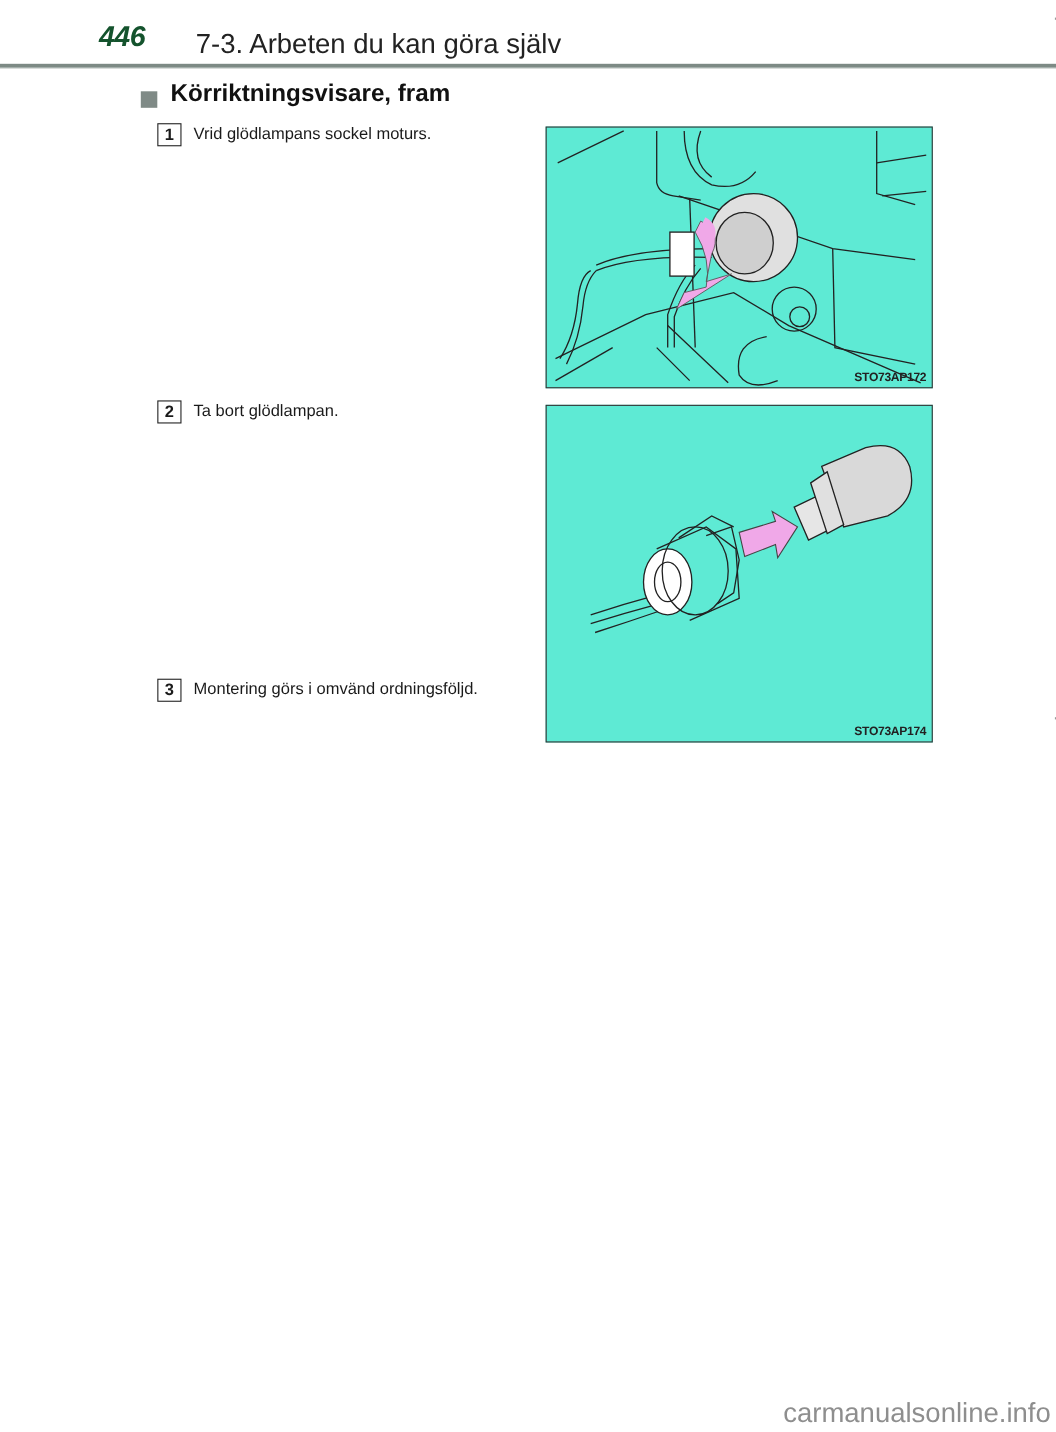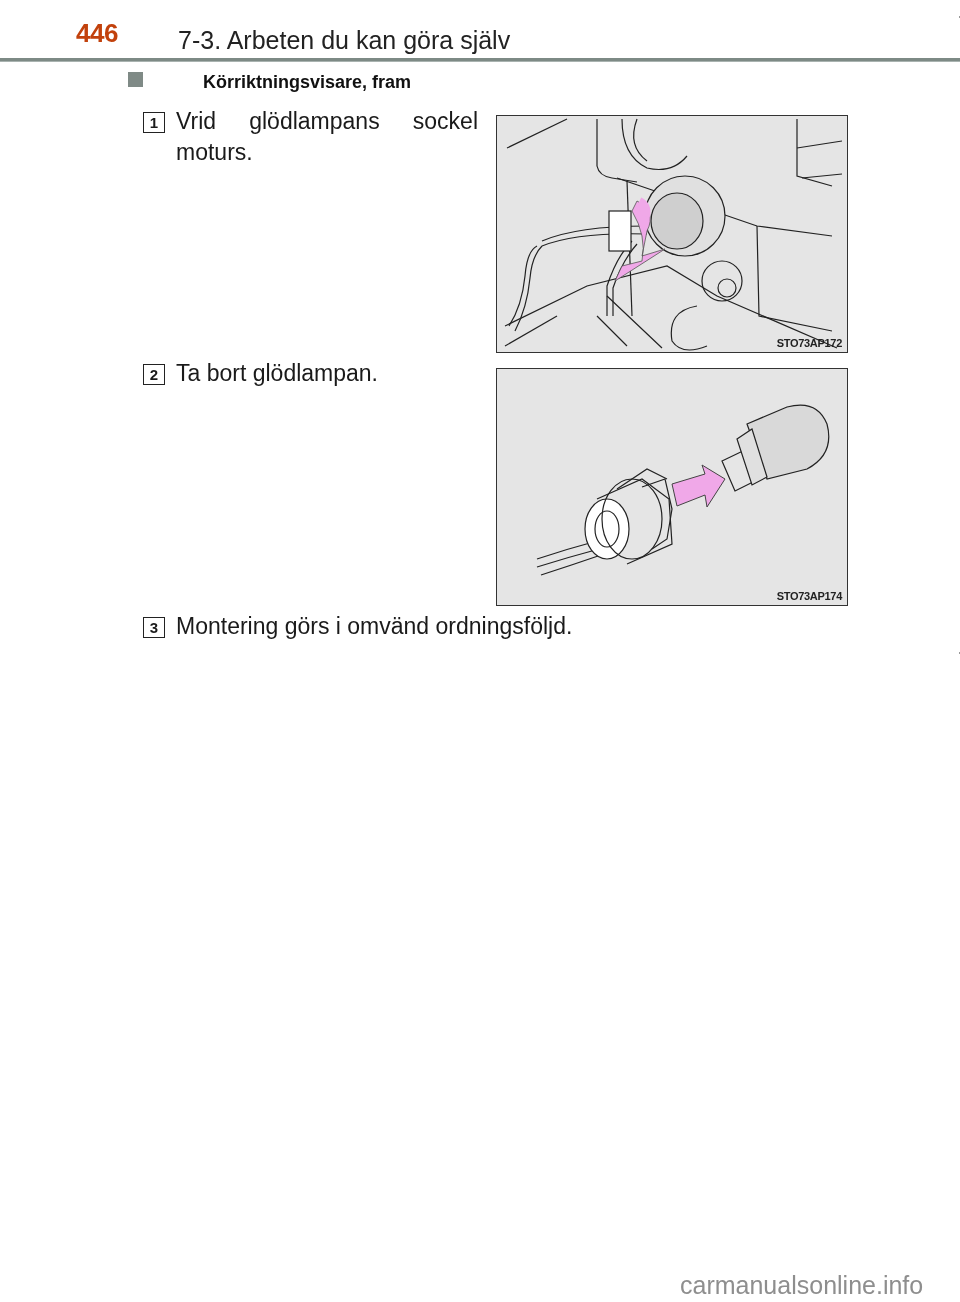--- a/index.html
+++ b/index.html
@@ -1,59 +1,60 @@
 <!DOCTYPE html>
 <html><head>
   <meta charset="utf-8">
   <style>
     html, body { margin: 0; padding: 0; }
     body {
       width: 960px; height: 1302px; background: #ffffff; position: relative;
       font-family: "Liberation Sans", sans-serif; color: #1a1a1a; overflow: hidden;
     }
     .page-num {
-      position: absolute; left: 76px; top: 18px; font-size: 26px; font-weight: bold; color: #c2410c;
+      position: absolute; left: 90px; top: 18px; font-size: 26px; font-weight: bold; color: #14532d;
       letter-spacing: -0.5px;
+      font-style: italic;
     }
     .chapter {
       position: absolute; left: 178px; top: 26px; font-size: 25px; color: #222;
     }
     .header-rule {
       position: absolute; left: 0; top: 58px; width: 960px; height: 3px;
       background: #7d8a85; border-bottom: 1px solid #a9b3b0;
     }
     .section-title {
-      position: absolute; left: 128px; top: 72px; font-size: 18px; font-weight: bold; color: #111;
-      display: flex; align-items: flex-start; gap: 48px;
+      position: absolute; left: 128px; top: 72px; font-size: 22px; font-weight: bold; color: #111;
+      display: flex; align-items: flex-end;
     }
     .bullet-square {
       width: 15px; height: 15px; background: #7f8a86; display: inline-block; margin-right: 12px;
     }
     .step {
       position: absolute; left: 143px; display: flex;
     }
     .step-num {
       width: 22px; height: 21px; border: 1.5px solid #222; box-sizing: border-box;
       font-size: 15px; font-weight: bold; text-align: center; line-height: 19px; margin-right: 11px;
       flex-shrink: 0; margin-top: 1px;
     }
     .step-text {
-      font-size: 23px; line-height: 31px; color: #1a1a1a;
+      font-size: 15px; line-height: 31px; color: #1a1a1a;
     }
     .step1 .step-text { width: 302px; text-align: justify; text-align-last: left; }
     .figure {
-      position: absolute; border: 1.5px solid #333; box-sizing: border-box; background: #e5e5e5;
+      position: absolute; border: 1.5px solid #333; box-sizing: border-box; background: #5eead4;
     }
     .figure svg { position: absolute; left: 0; top: 0; }
     .fig-code {
       position: absolute; right: 5px; bottom: 3px; font-size: 11px; font-weight: bold; color: #222;
       letter-spacing: -0.3px;
     }
     .watermark {
-      position: absolute; left: 680px; top: 1271px; font-size: 25px; color: #8e8e8e;
+      position: absolute; left: 712px; top: 1271px; font-size: 25px; color: #8e8e8e;
     }
     .edge-mark { position: absolute; left: 959px; width: 1px; height: 2px; background: #999; }
   </style>
 </head>
 <body>
 
 <div class="page-num">446</div>
 <div class="chapter">7-3. Arbeten du kan göra själv</div>
 <div class="header-rule"></div>
 
@@ -100,21 +101,21 @@
     <path d="M142 86 Q150 90 148 100" stroke="#f0a8e8" stroke-width="10" fill="none"></path>
   </svg>
   <div class="fig-code">STO73AP172</div>
 </div>
 
 <div class="step" style="top:363px;">
   <div class="step-num">2</div>
   <div class="step-text" style="margin-top:-5px;text-align:center;">Ta bort glödlampan.</div>
 </div>
 
-<div class="figure" style="left:496px; top:368px; width:352px; height:238px;">
+<div class="figure" style="left:496px; top:368px; width:352px; height:307px;">
   <svg width="350" height="236" viewBox="0 0 350 236">
     <g fill="none" stroke="#222" stroke-width="1.2">
       <path d="M40 190 Q70 180 100 172"></path>
       <path d="M40 198 Q72 188 102 180"></path>
       <path d="M44 206 Q75 196 104 186"></path>
       <ellipse cx="110" cy="160" rx="22" ry="30" fill="#fff"></ellipse>
       <ellipse cx="110" cy="160" rx="12" ry="18"></ellipse>
       <path d="M100 130 L145 110 L172 130 L175 175 L130 195"></path>
       <path d="M120 120 L150 100 L170 110"></path>
       <ellipse cx="135" cy="150" rx="30" ry="40" fill="none"></ellipse>

